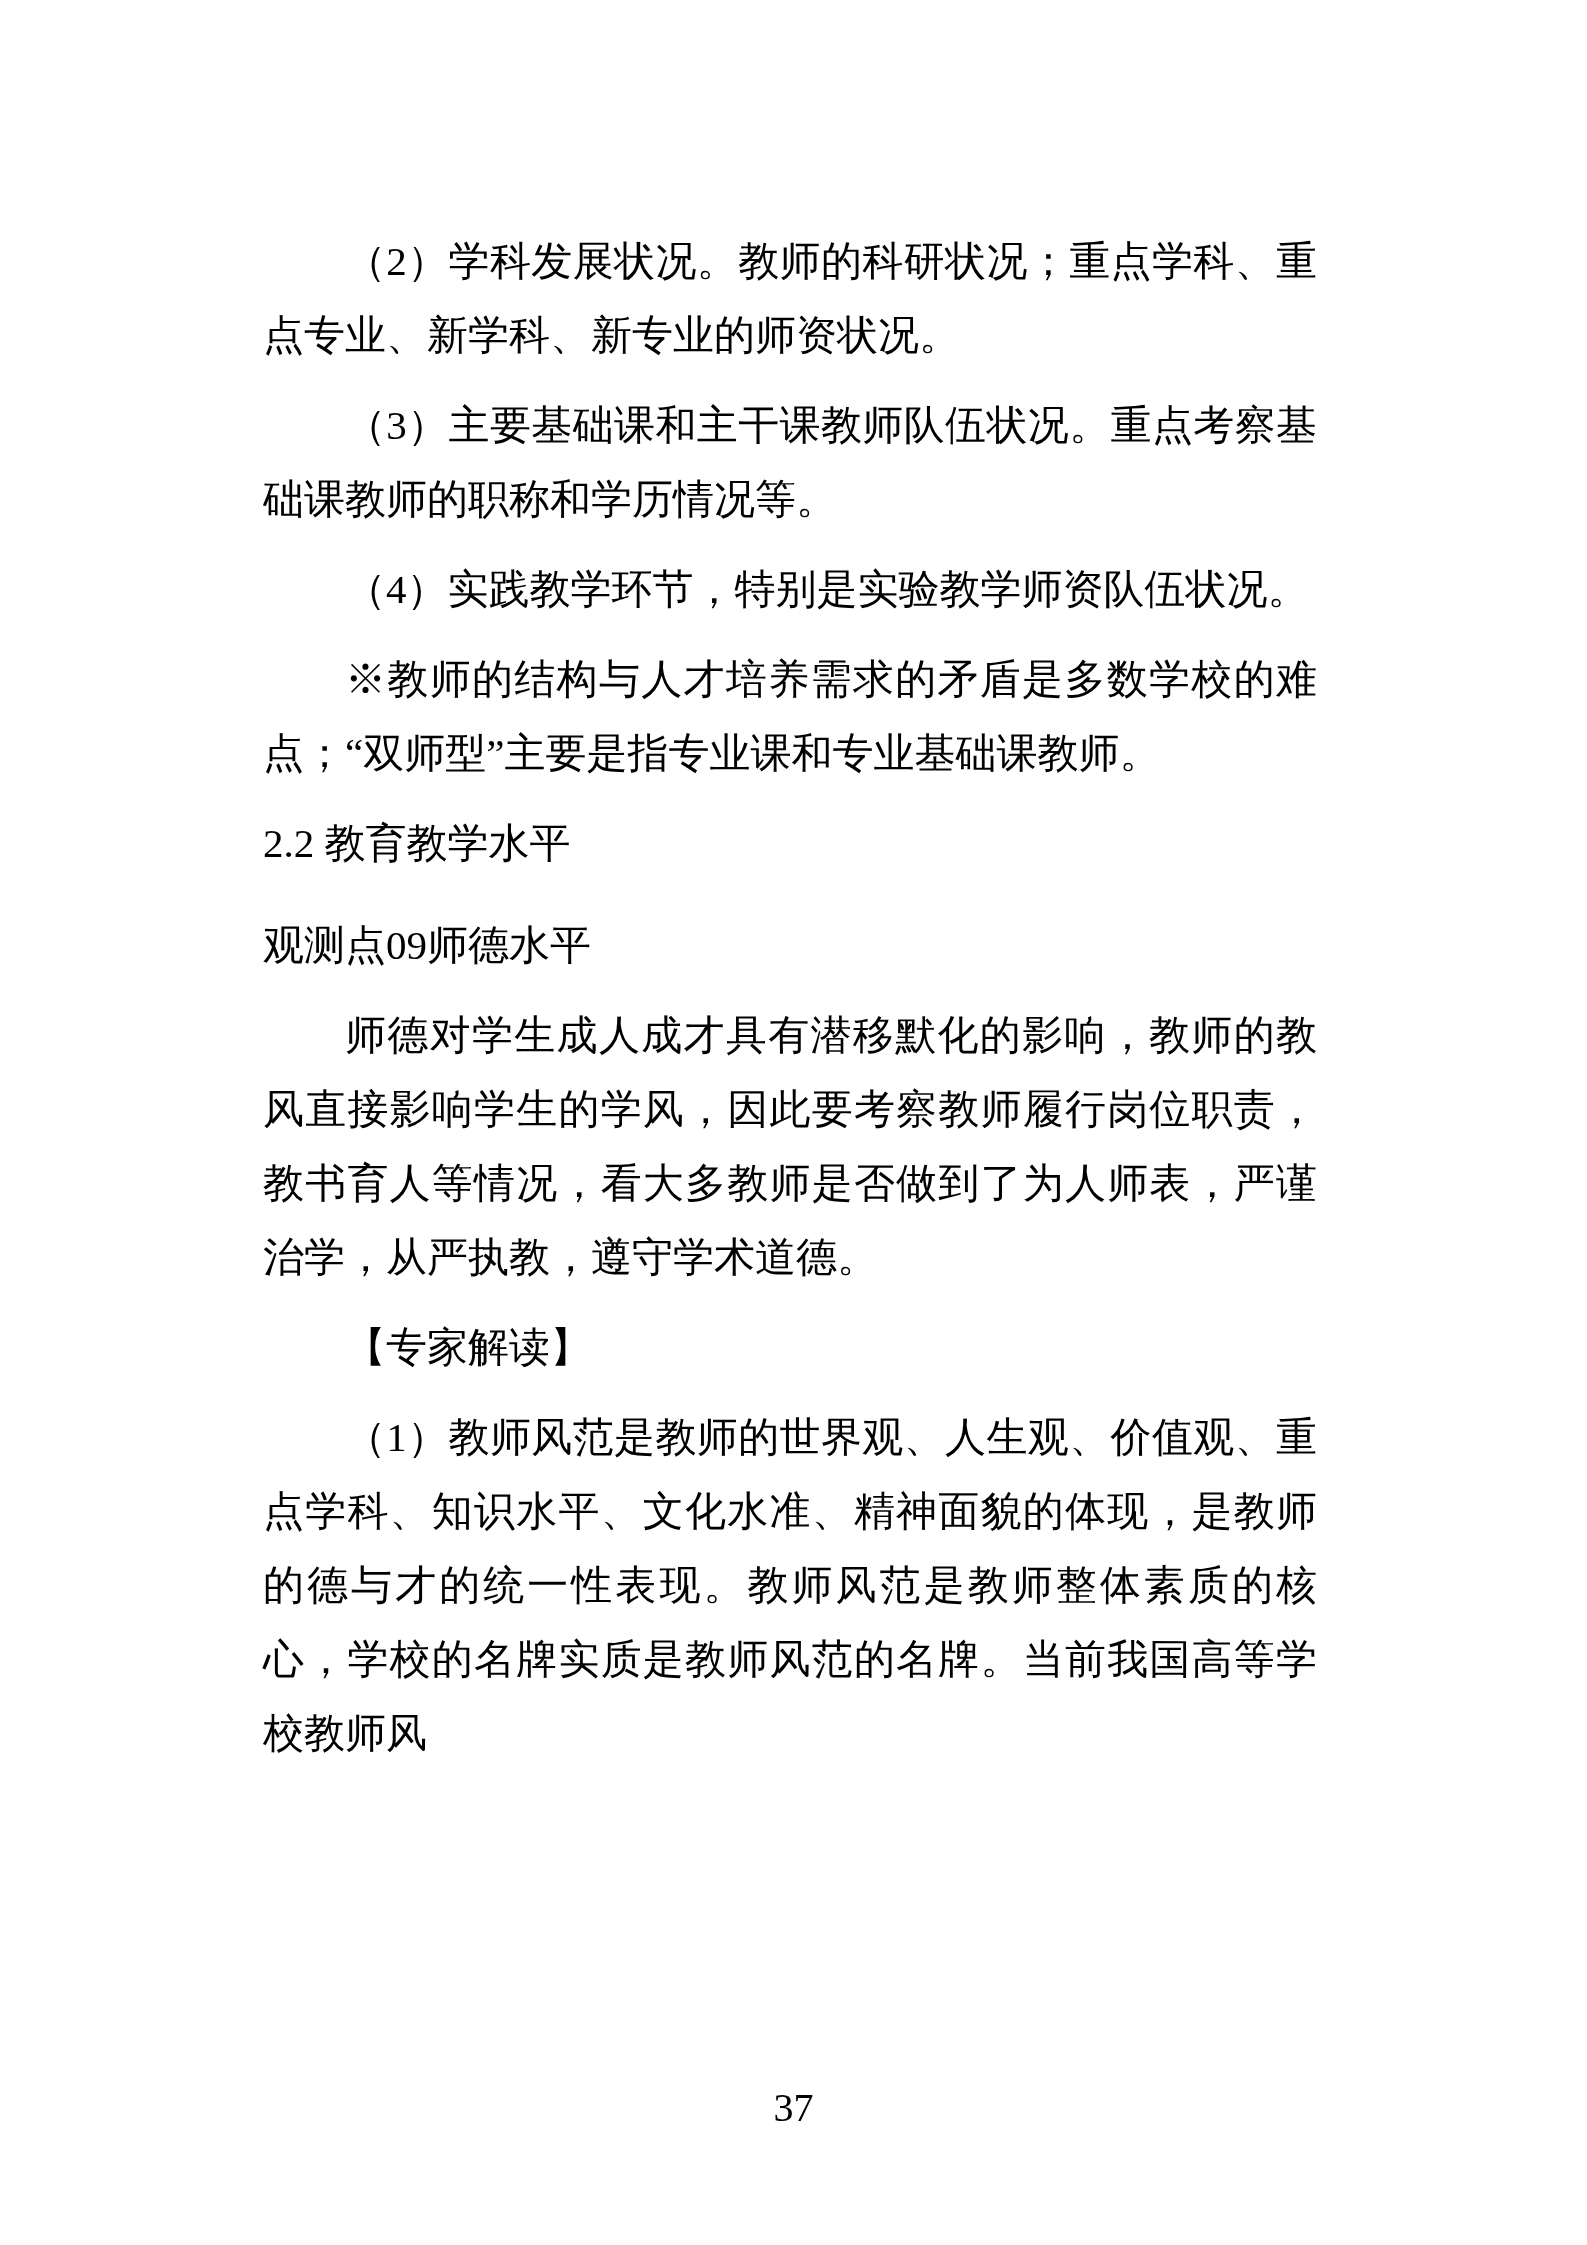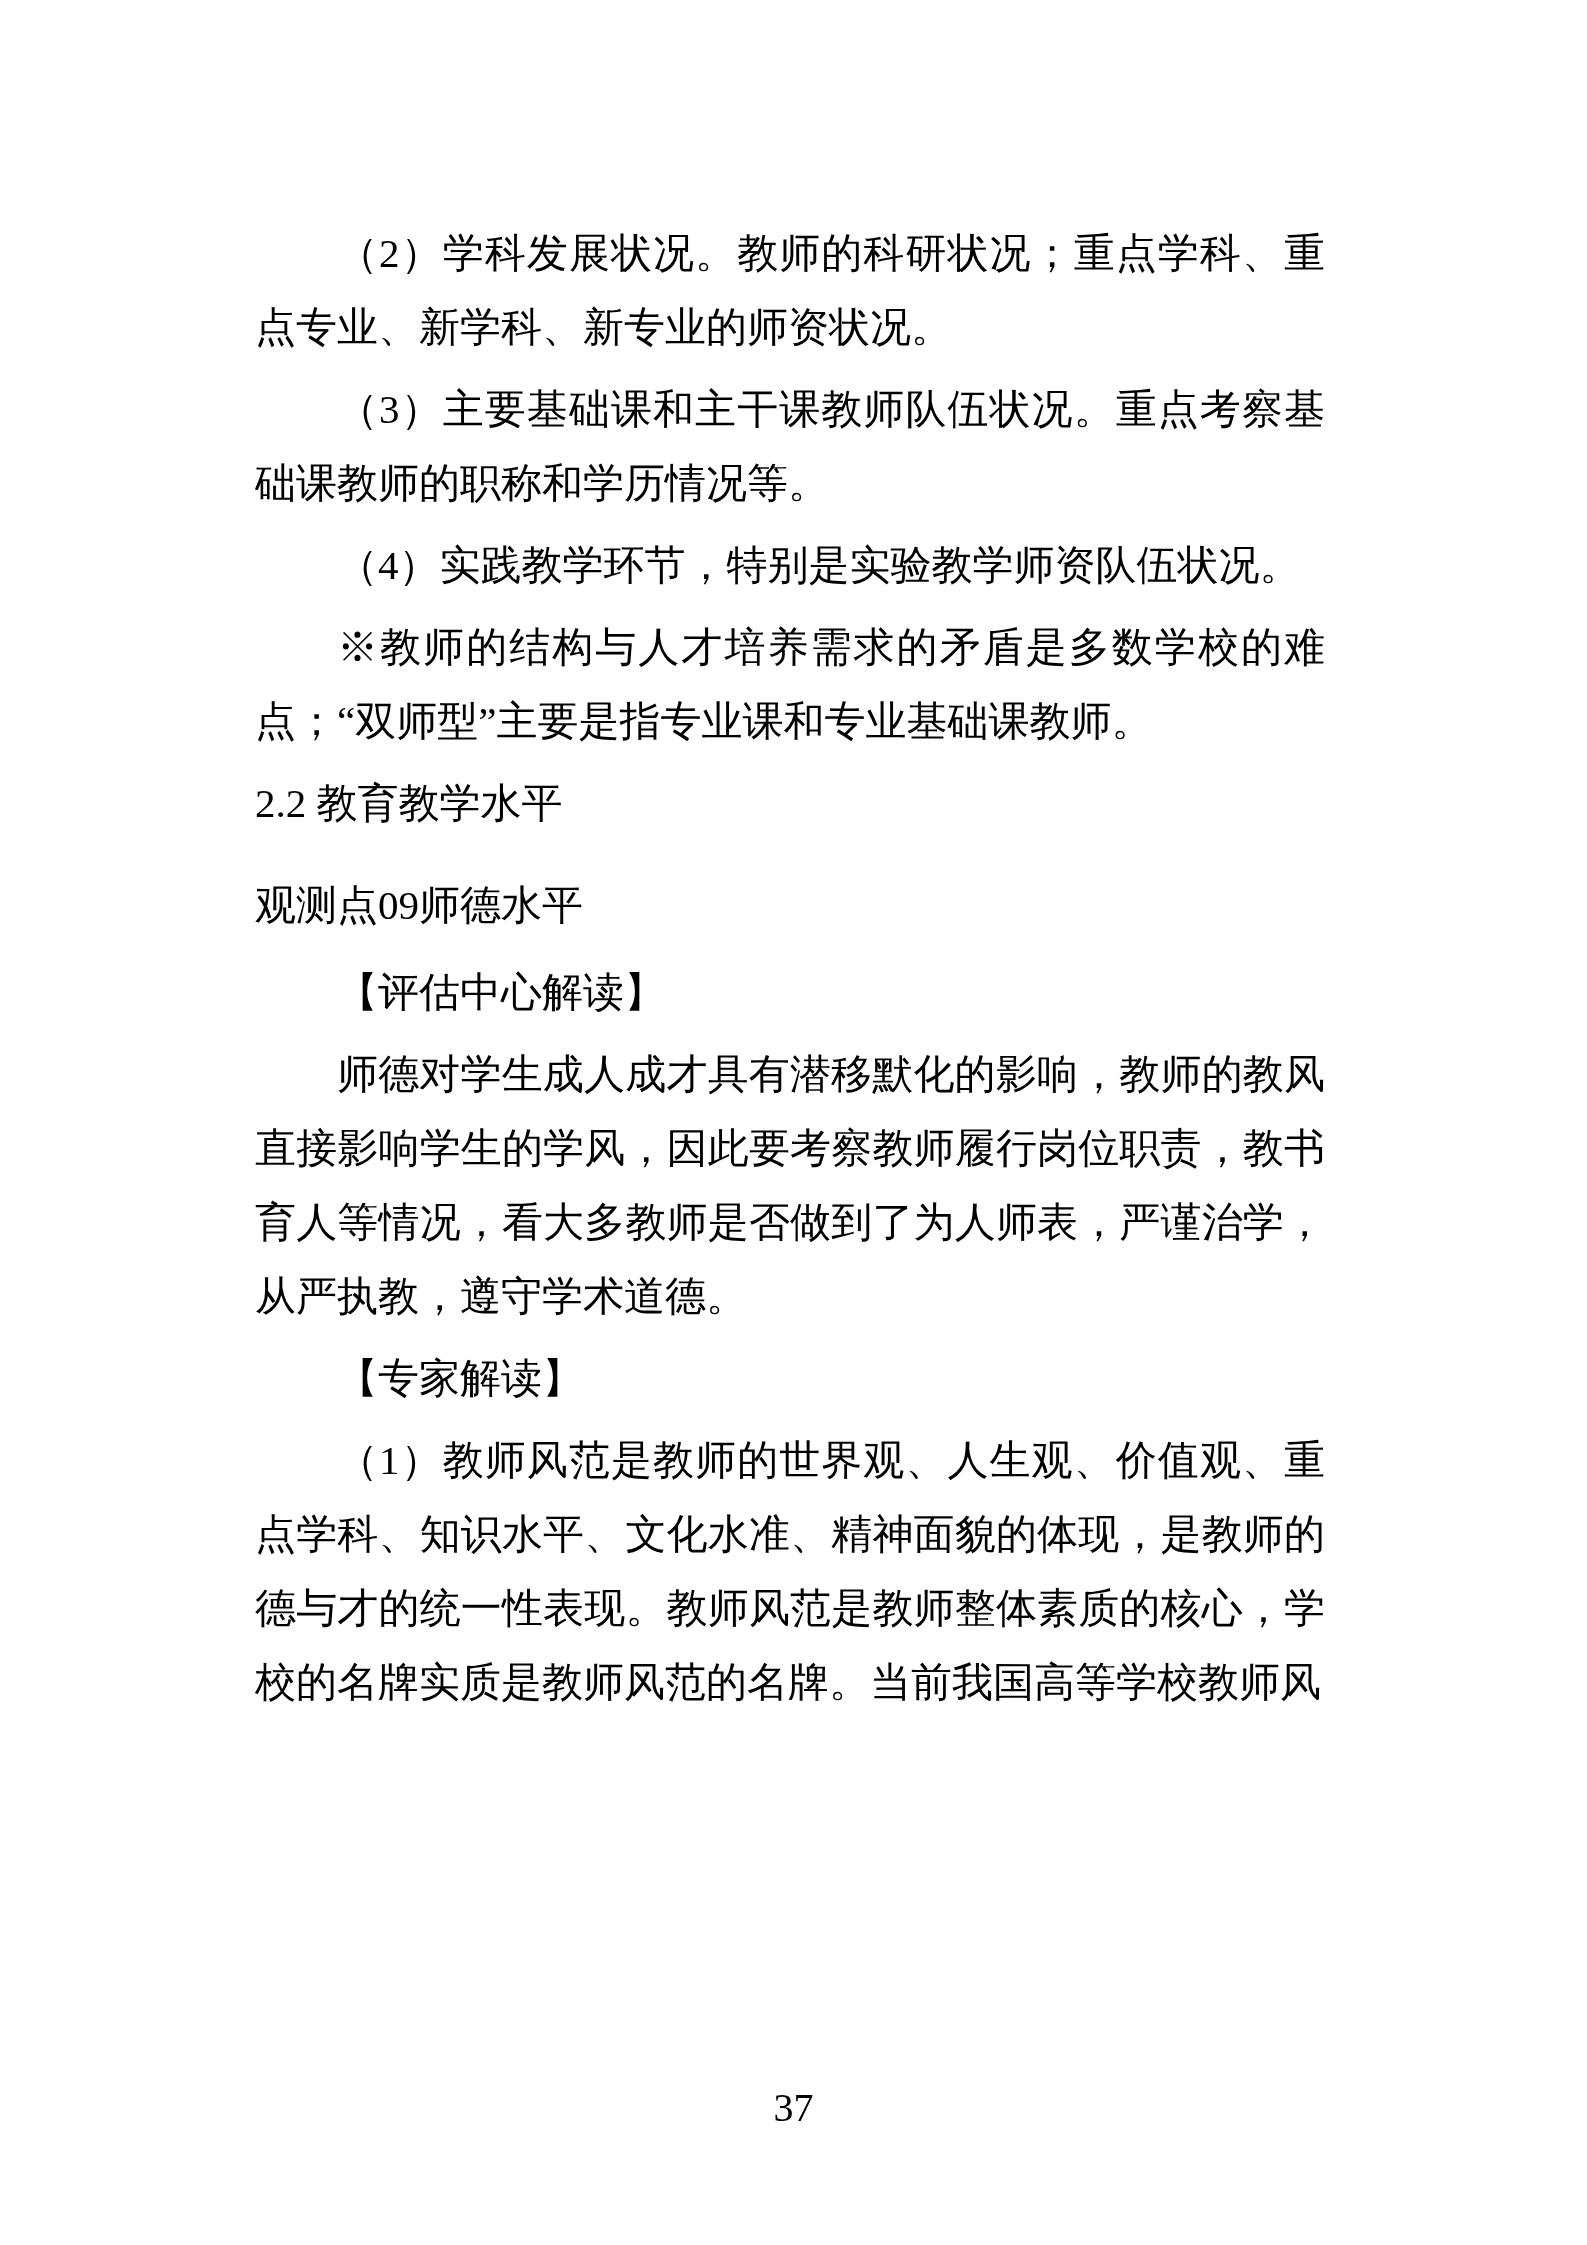--- a/index.html
+++ b/index.html
@@ -18,21 +18,21 @@
   }
   .content {
     position: absolute;
     left: 247px;
     top: 208px;
     width: 1086px;
   }
   .content p,
   .content h2,
   .content h3 {
-    margin: 8px;
+    margin: 16px;
     padding: 0;
     font-size: 41px;
     line-height: 74px;
     font-weight: normal;
     text-align: justify;
     letter-spacing: 0;
     word-break: break-all;
   }
   .indent {
     text-indent: 2em;
@@ -77,21 +77,20 @@
     <p class="indent">（4）实践教学环节，特别是实验教学师资队伍状况。</p>
 
 
     <p class="indent">※教师的结构与人才培养需求的矛盾是多数学校的难点；“双师型”主要是指专业课和专业基础课教师。</p>
 
     <h2 class="heading">2.2 教育教学水平</h2>
 
 
     <h3 class="heading obs-heading">观测点09师德水平</h3>
 
-    <h3 class="heading indent center-reading-heading">【评估中心解读】</h3>
 
     <p class="indent ethics-para">师德对学生成人成才具有潜移默化的影响，教师的教风直接影响学生的学风，因此要考察教师履行岗位职责，教书育人等情况，看大多教师是否做到了为人师表，严谨治学，从严执教，遵守学术道德。</p>
 
     <h3 class="heading indent">【专家解读】</h3>
 
     <p class="indent"><span>（1）</span><span class="bold-term">教师风范</span><span>是教师的世界观、人生观、价值观、重点学科、知识水平、文化水准、精神面貌的体现，是教师的德与才的统一性表现。教师风范是教师整体素质的核心，学校的名牌实质是教师风范的名牌。当前我国高等学校教师风</span></p>
 
   </div>
 
   <div class="page-number">37</div>

